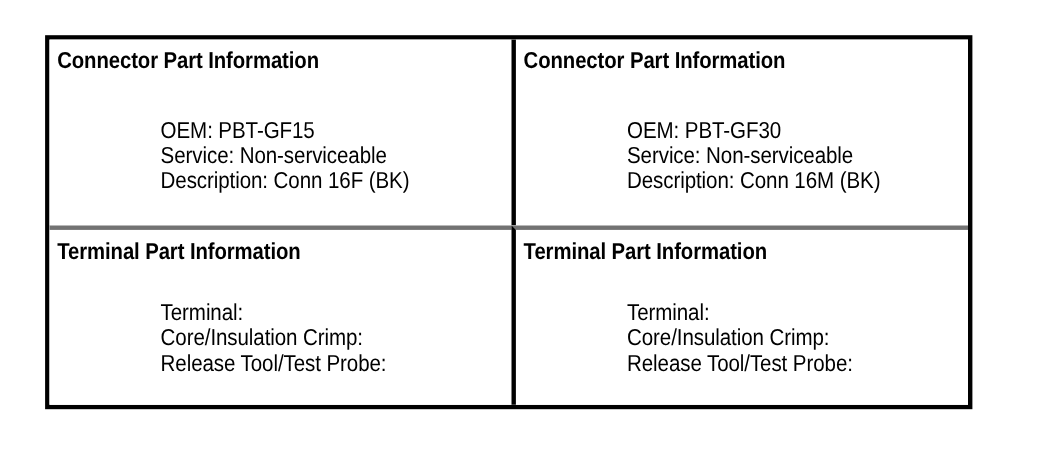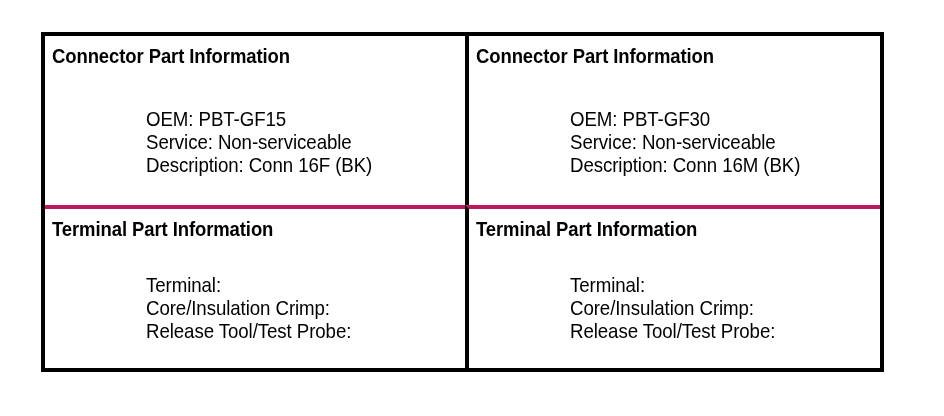--- a/index.html
+++ b/index.html
@@ -46,21 +46,21 @@
     background: #ffffff;
     overflow: hidden;
     padding: 0;
   }
 
   
   .cell.col-right {
     border-left: 4px solid #000000;
   }
   .cell.row-bottom {
-    border-top: 4px solid #be185d;
+    border-top: 4px solid #737373;
   }
 
   .cell-heading {
     position: absolute;
     top: 7px;
     left: 7px;
     font-size: 21px;
     line-height: 25px;
     font-weight: bold;
     font-stretch: condensed;

